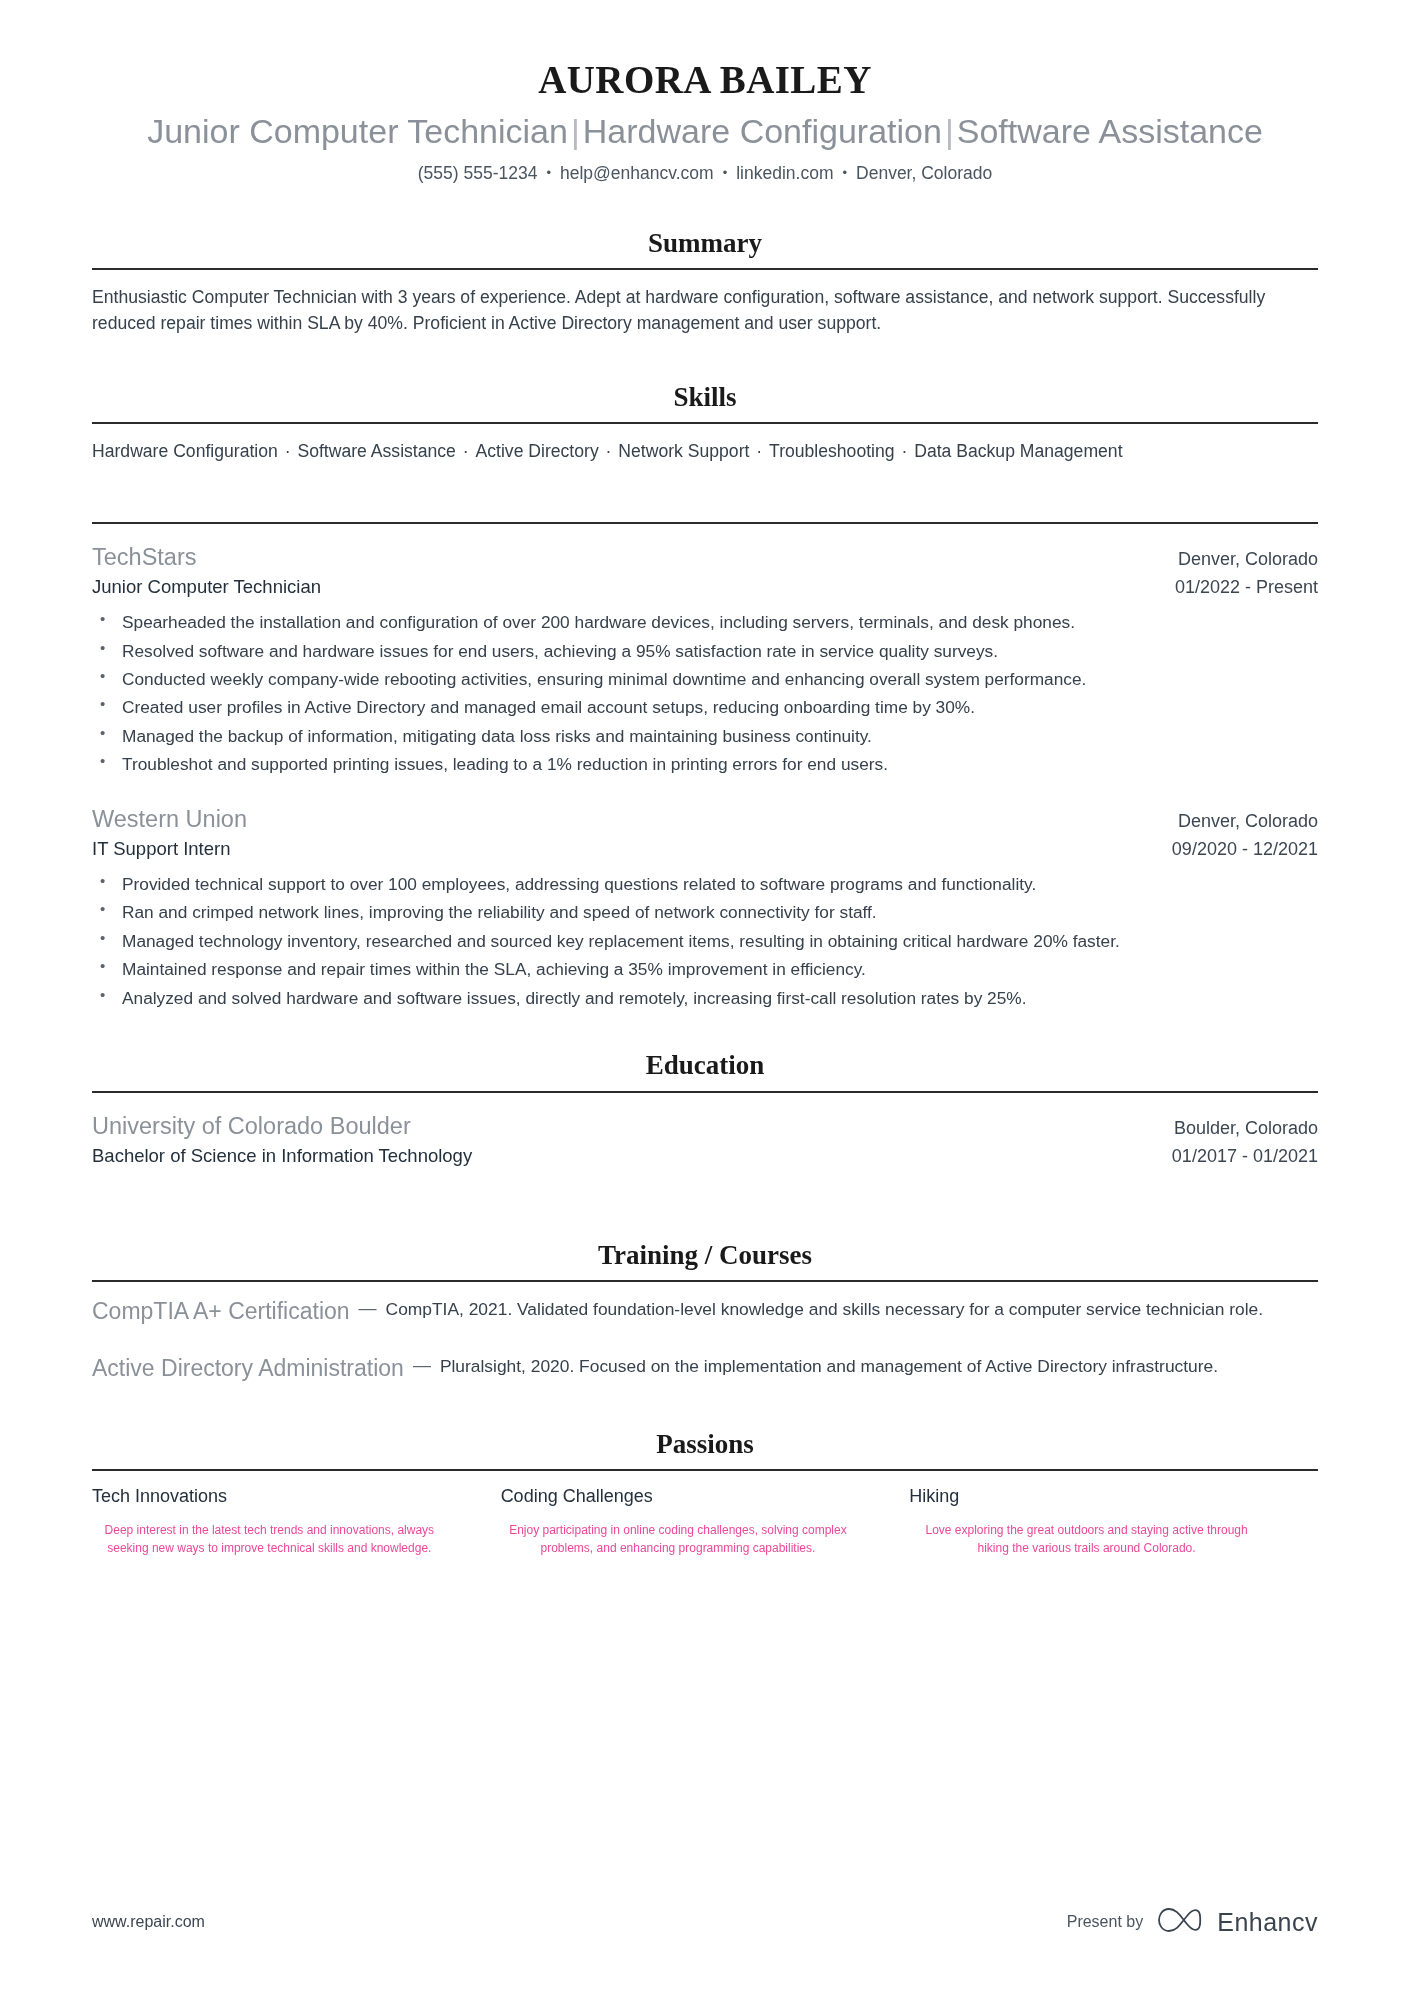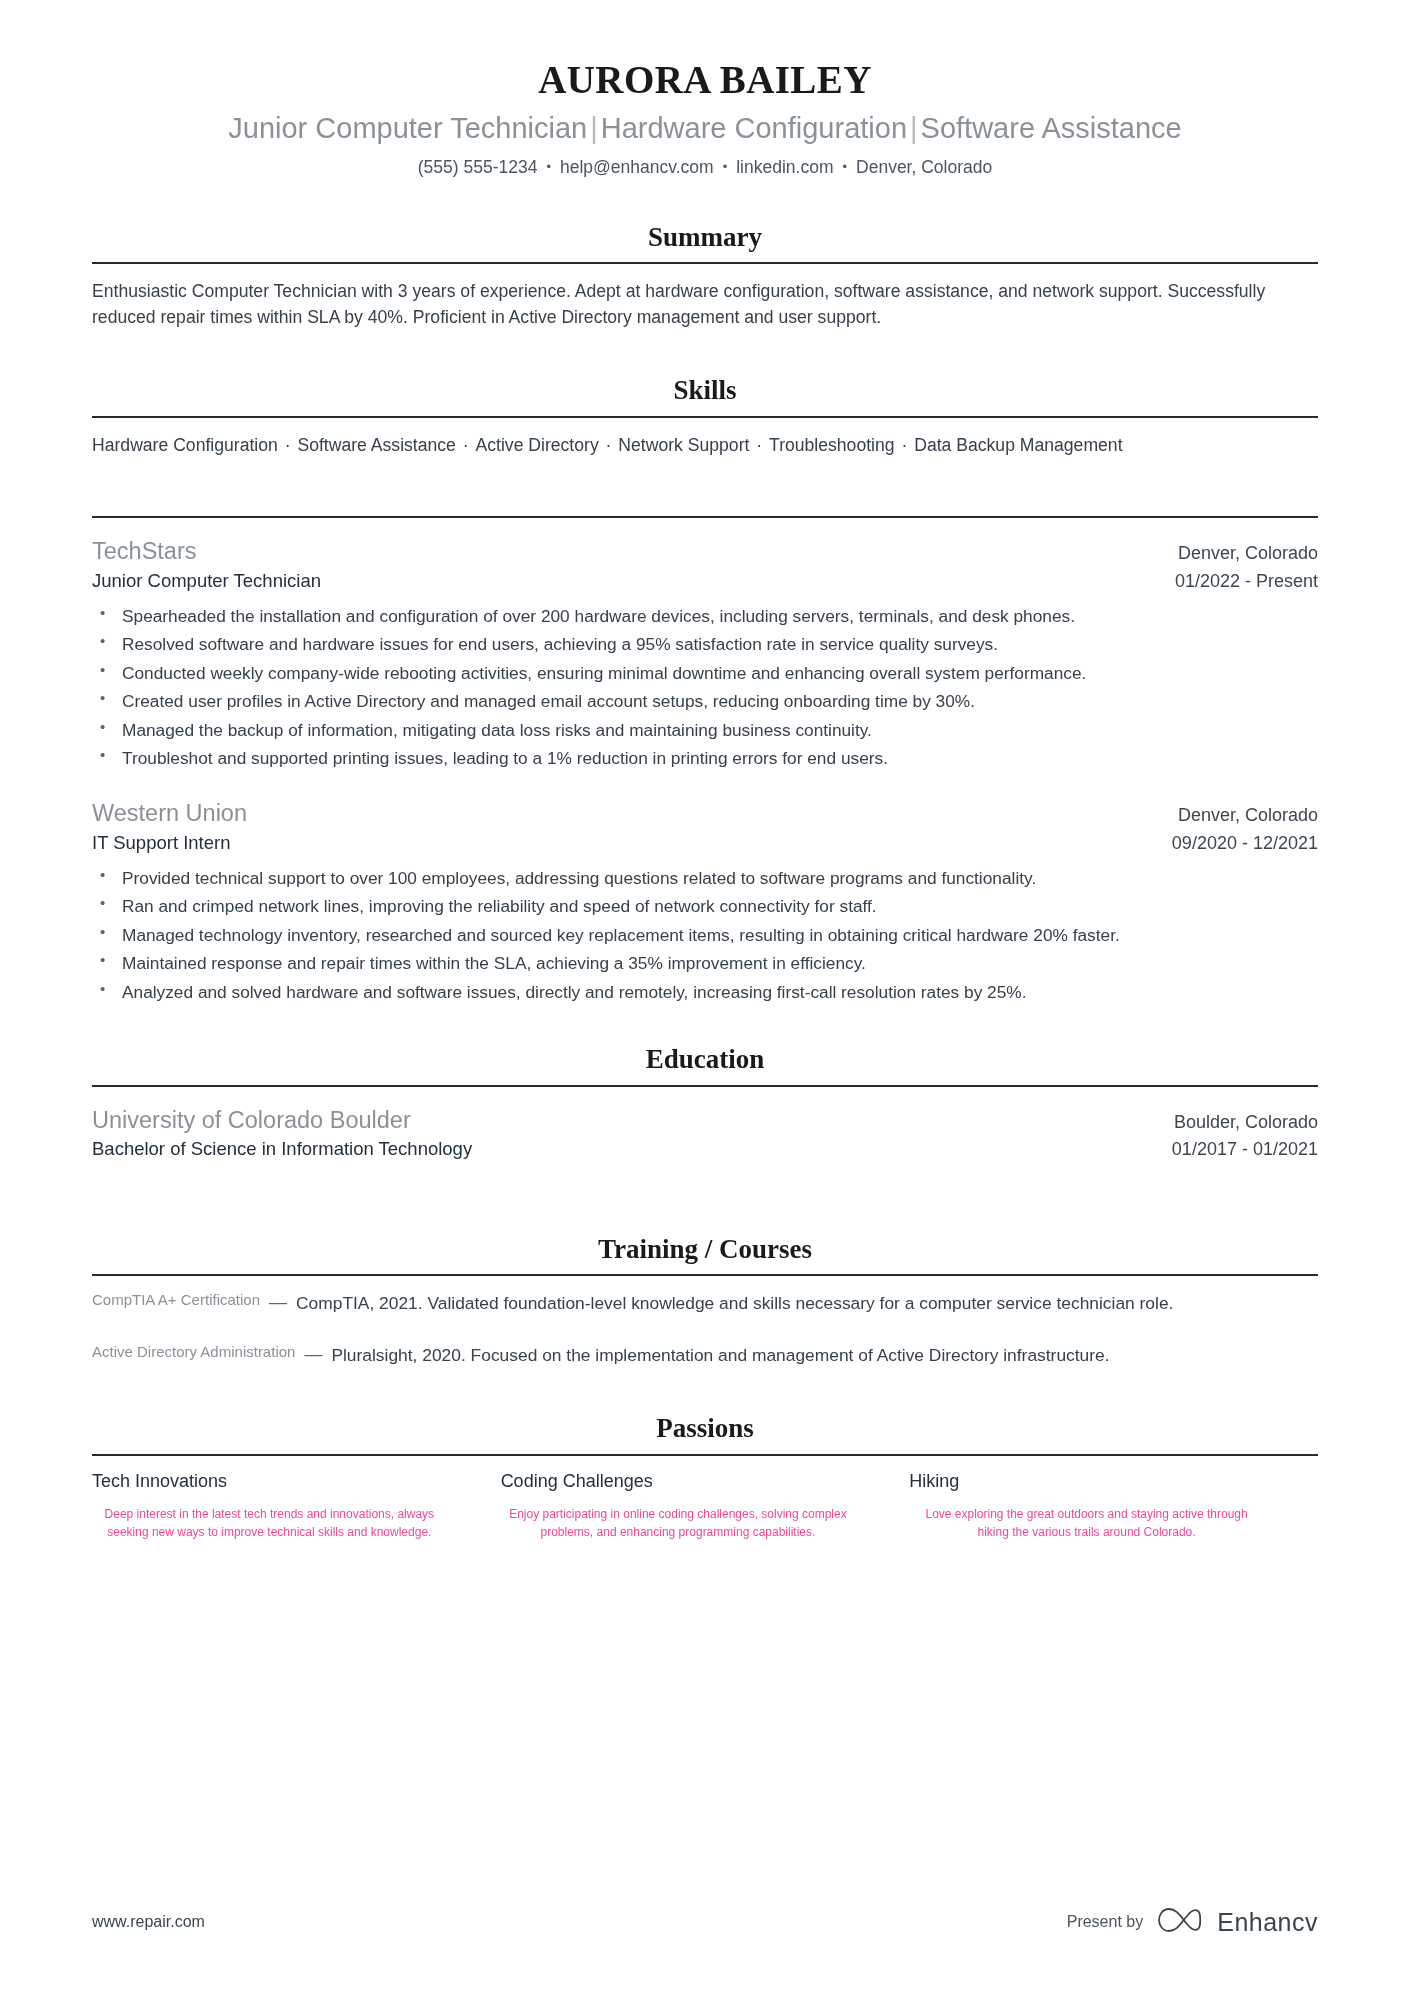--- a/index.html
+++ b/index.html
@@ -30,21 +30,21 @@
   .full-name {
     font-family: "Liberation Serif", serif;
     font-weight: bold;
     font-size: 39px;
     letter-spacing: 0.4px;
     color: #1a1a1a;
     margin: 0 0 8px 0;
     line-height: 1.15;
   }
   .headline {
-    font-size: 29px;
+    font-size: 34px;
     font-weight: 400;
     color: #8b9199;
     line-height: 1.22;
     margin: 0 0 10px 0;
     white-space: nowrap;
   }
   .headline .sep {
     color: #b6bbc1;
     font-weight: 300;
     padding: 0 3px;
@@ -166,21 +166,21 @@
   
   .course {
     display: flex;
     align-items: flex-start;
     margin-bottom: 26px;
     font-size: 17.4px;
     line-height: 1.5;
   }
   .course-title {
     color: #8b9199;
-    font-size: 15px;
+    font-size: 23px;
     white-space: nowrap;
     line-height: 1.34;
   }
   .course-dash {
     color: #5c666f;
     padding: 0 9px;
     font-size: 18px;
     line-height: 1.42;
   }
   .course-desc {

